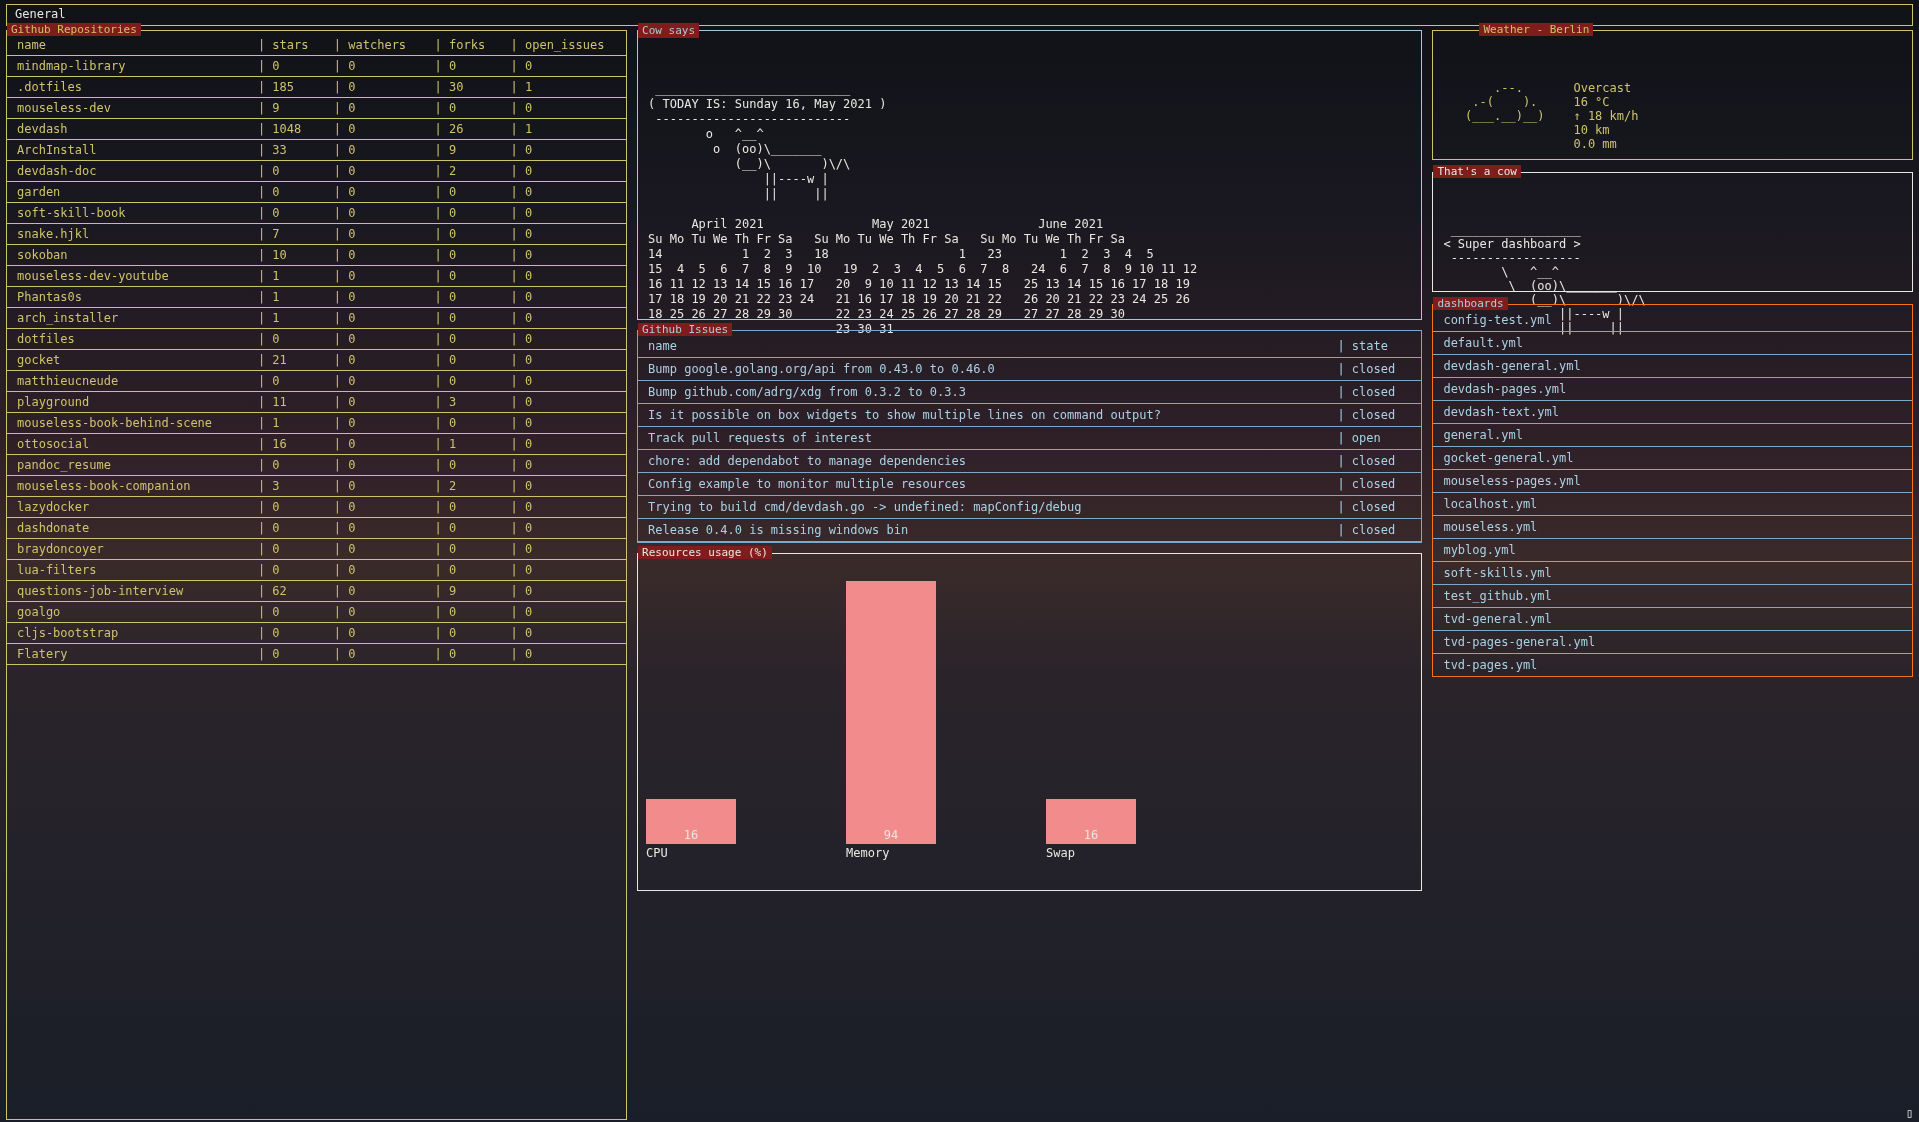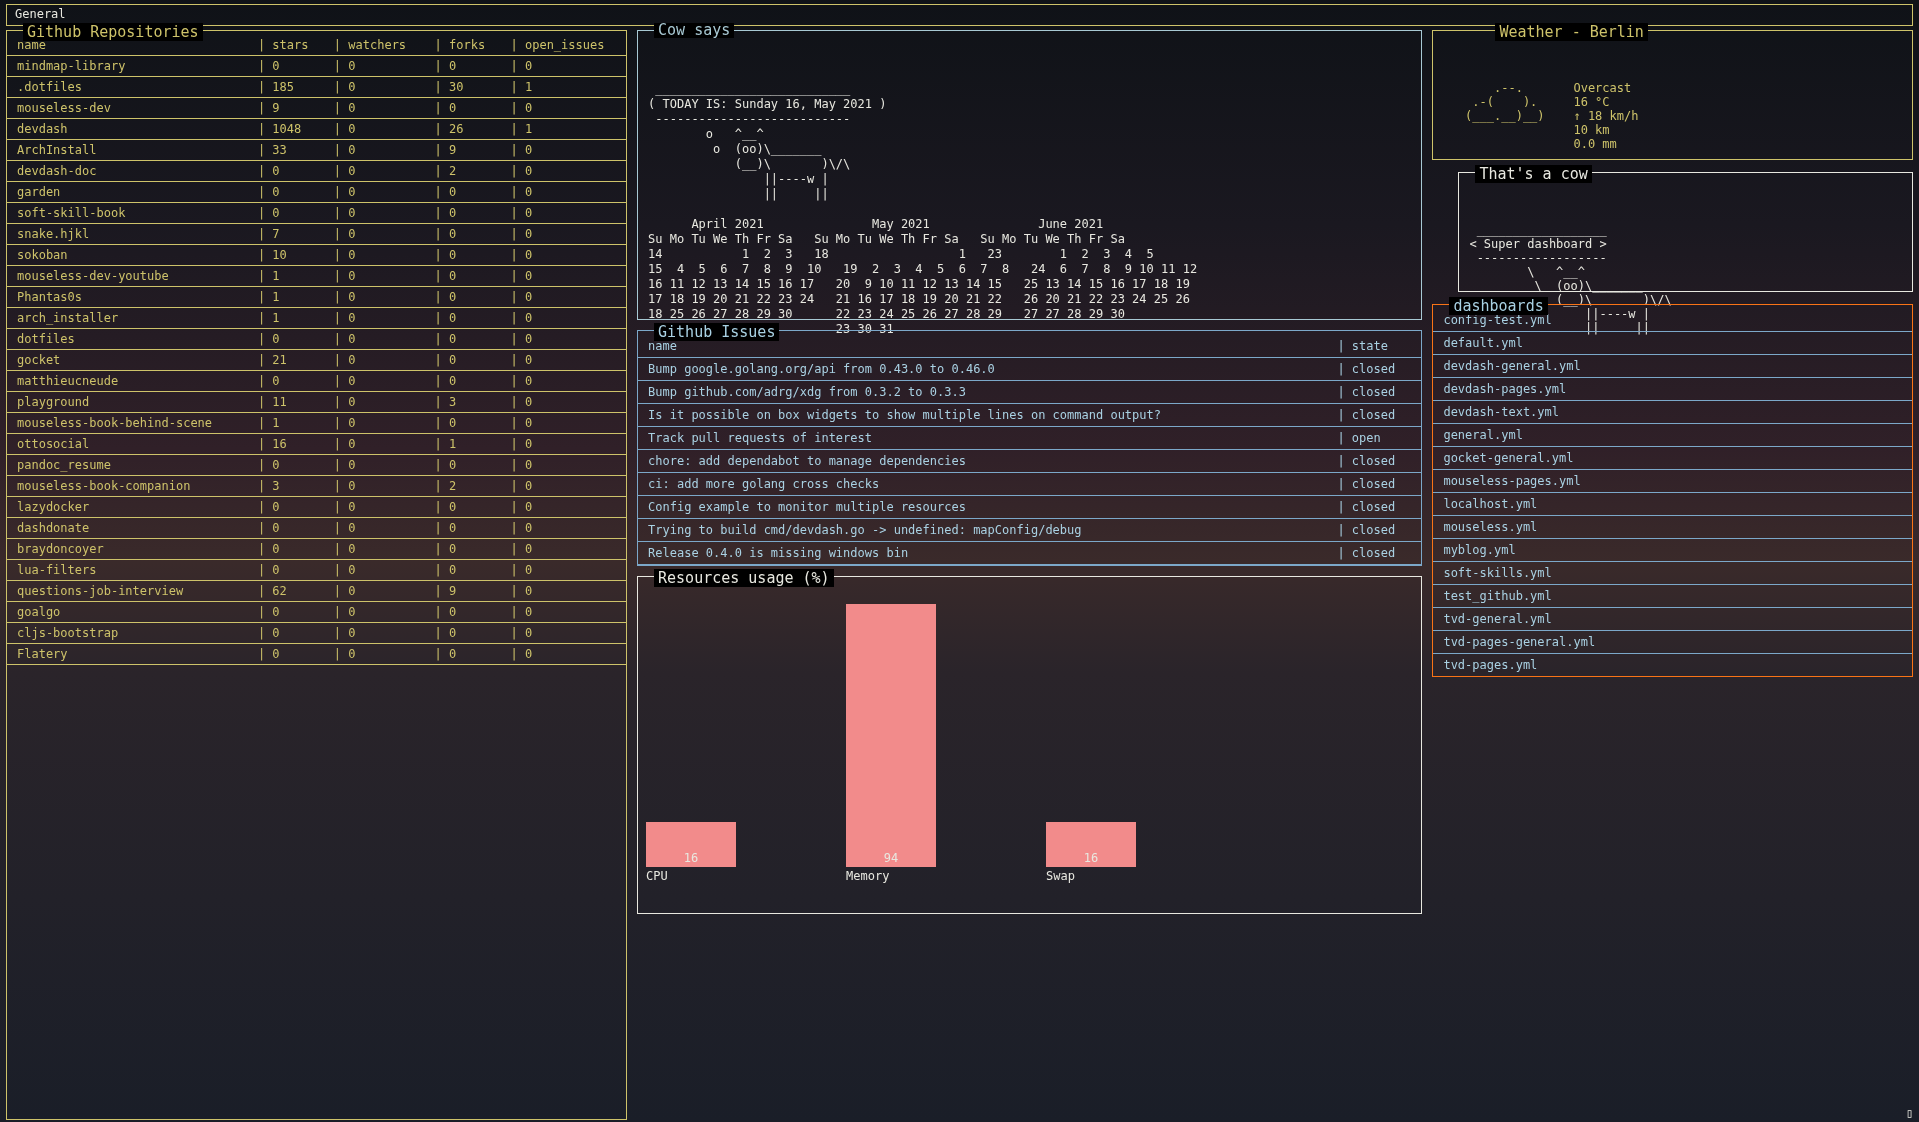--- a/index.html
+++ b/index.html
@@ -8,23 +8,23 @@
   background:linear-gradient(180deg,#0f1217 0%,#1a1820 20%,#302028 40%,#3a2a2a 50%,#2a242a 60%,#1a1e28 100%);
   font-family:monospace;
   font-size:12px;
   color:#d8d8c0;
   width:1919px; height:1122px;
   overflow:hidden;
 }
 
 .panel { position:relative; border:1px solid; }
 .panel > .title {
-  position:absolute; top:-8px; left:16px;
-  background:#000000; padding:0 4px;
-  font-size:15px;
+  position:absolute; top:-8px; left:0;
+  background:#7f1d1d; padding:0 4px;
+  font-size:11px;
 }
 
 #header {
   position:relative; border:1px solid #cec36a;
   margin:4px 6px 4px 6px; height:22px;
   color:#d8d8c0;
 }
 #header .tab {
   display:inline-block; padding:2px 8px; color:#e8e8e0;
 }
@@ -110,21 +110,20 @@
   height:130px;
 }
 #weather .title { color:#cec36a;margin-left:46px; }
 
 
 #cow2 {
   margin-top:12px;
   border:1px solid #e8e8e0; color:#e8e8e0;
   padding:8px 10px; white-space:pre;
   height:120px;
-  margin-left:26px;
 }
 #cow2 .title { color:#e8e8e0; }
 
 
 #dash {
   margin-top:12px;
   border:1px solid #f97316; color:#a9d1e3;
   padding-top:4px;
 }
 #dash .title { color:#a9d1e3; }
@@ -414,24 +413,20 @@
             <tr class="row">
               <td>Is it possible on box widgets to show multiple lines on command output?</td>
               <td class="sep">closed</td>
             </tr>
             <tr class="row">
               <td>Track pull requests of interest</td>
               <td class="sep">open</td>
             </tr>
             <tr class="row">
               <td>chore: add dependabot to manage dependencies</td>
-              <td class="sep">closed</td>
-            </tr>
-            <tr class="row">
-              <td>ci: add more golang cross checks</td>
               <td class="sep">closed</td>
             </tr>
             <tr class="row">
               <td>Config example to monitor multiple resources</td>
               <td class="sep">closed</td>
             </tr>
             <tr class="row">
               <td>Trying to build cmd/devdash.go -&gt; undefined: mapConfig/debug</td>
               <td class="sep">closed</td>
             </tr>

